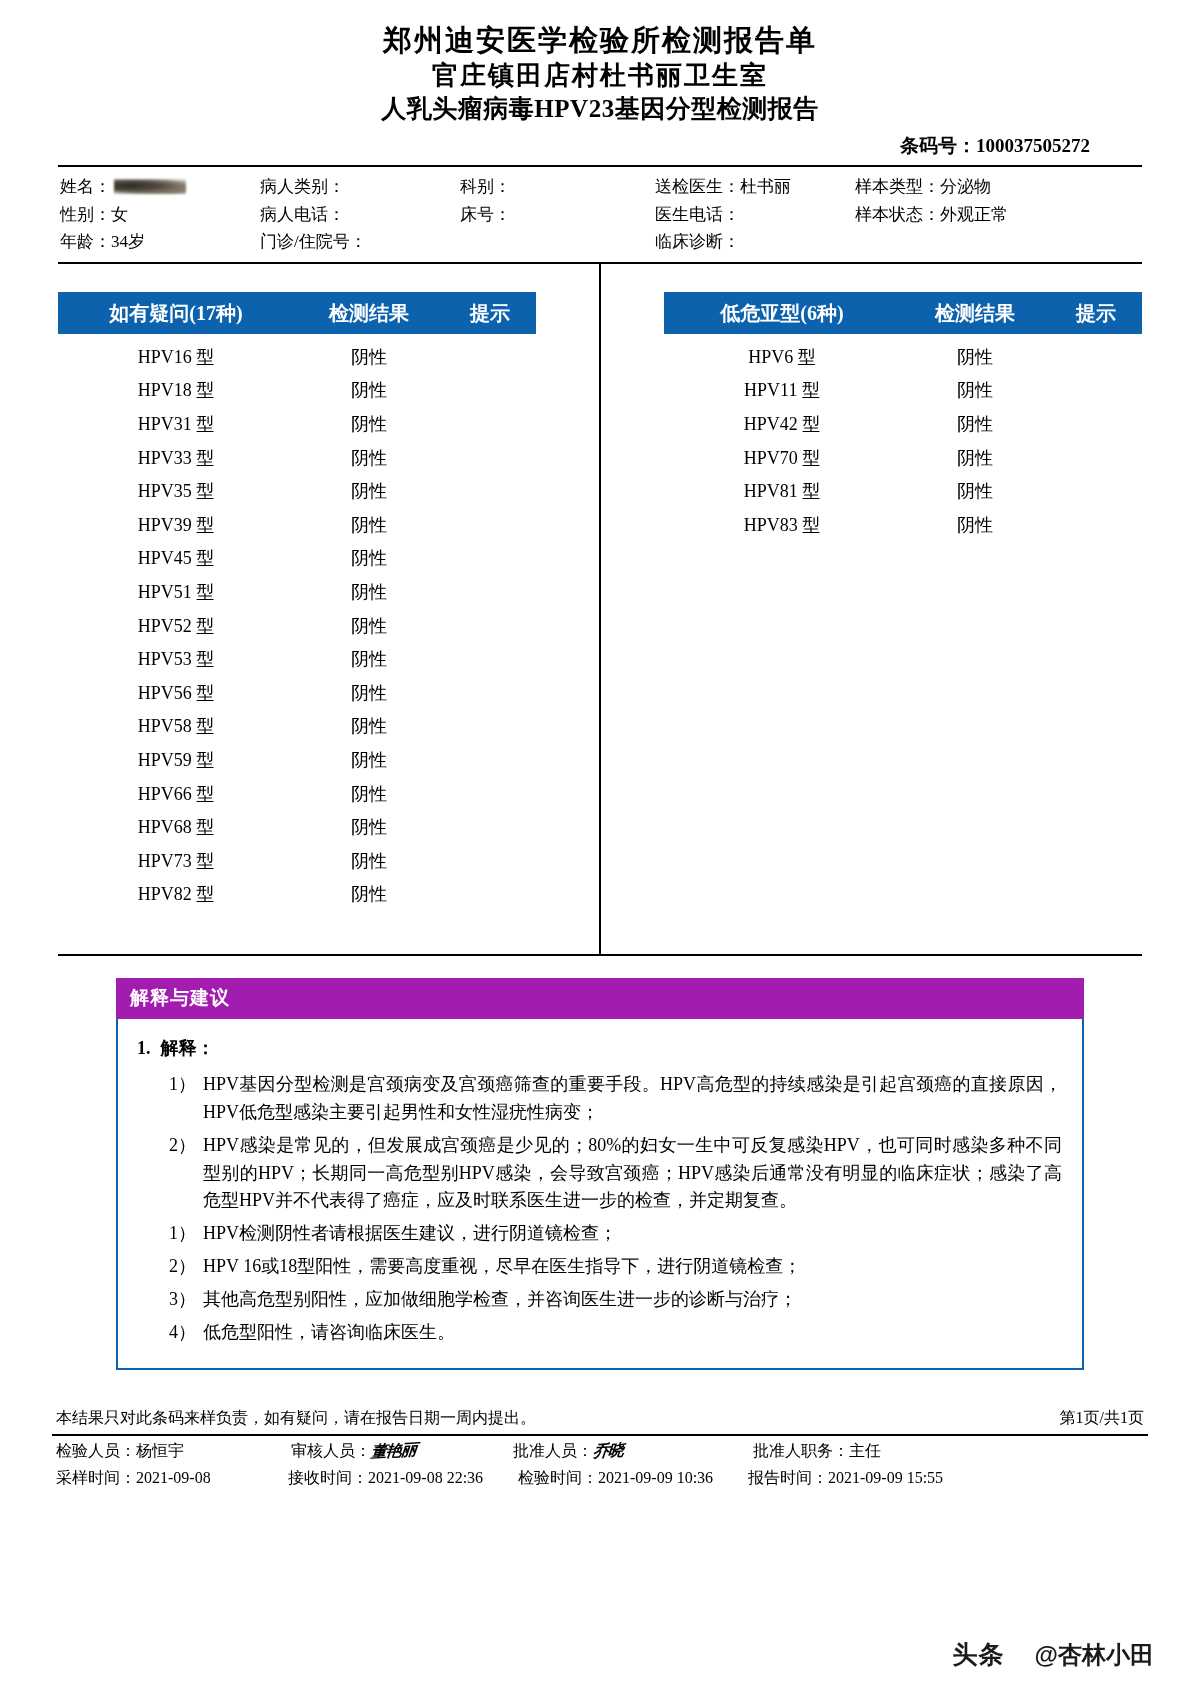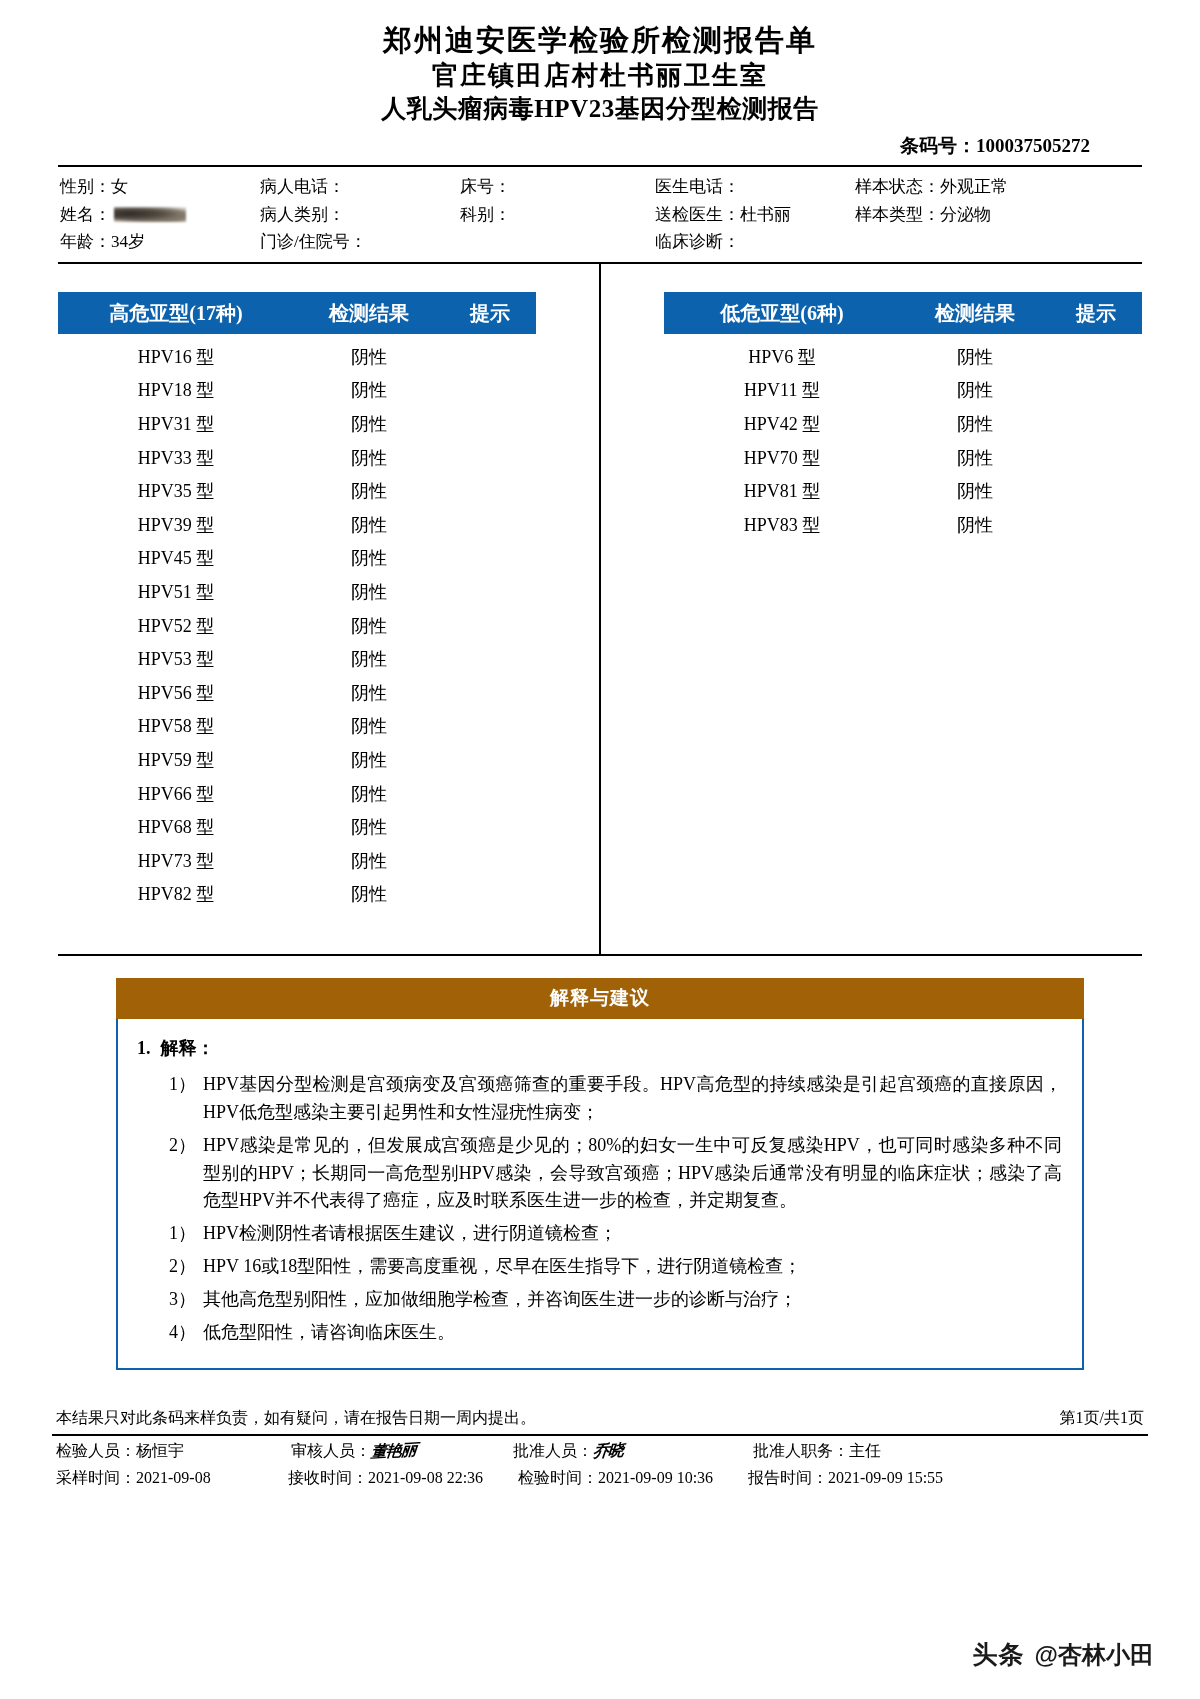--- a/index.html
+++ b/index.html
@@ -146,27 +146,26 @@
   
   .interp {
     margin: 0 58px;
     position: absolute;
     top: 978px;
     left: 0;
     right: 0;
   }
   .interp-inner { margin: 0 58px; }
   .interp-head {
-    background: #a16207;
+    background: #a21caf;
     color: #fff;
     font-weight: bold;
     font-size: 19px;
     padding: 7px 14px 8px 14px;
     letter-spacing: 1px;
-    text-align: center;
   }
   .interp-body {
     border: 2px solid #0d62ad;
     border-top: none;
     padding: 12px 20px 16px 13px;
     font-size: 18px;
     line-height: 1.55;
   }
   .sec-title {
     font-weight: bold;
@@ -238,20 +237,21 @@
   .watermark {
     position: absolute;
     right: 46px;
     bottom: 28px;
     display: flex;
     align-items: center;
     font-family: "Liberation Sans", sans-serif;
     font-size: 24px;
     font-weight: bold;
     color: #1a1a1a;
+    gap: 20px;
   }
   .wm-logo {
     font-size: 25px;
     font-weight: bold;
     margin-right: 10px;
     letter-spacing: 1px;
   }
 </style>
 </head>
 <body>
@@ -262,50 +262,50 @@
     <div class="title-main">郑州迪安医学检验所检测报告单</div>
     <div class="title-sub">官庄镇田店村杜书丽卫生室</div>
     <div class="title-third">人乳头瘤病毒HPV23基因分型检测报告</div>
   </div>
 
   <div class="barcode-row">
     <span>条码号：</span><span>100037505272</span>
   </div>
 
   <div class="info-block">
+    <div class="info-row">
+      <div class="info-cell c1"><span>姓名：</span><span class="redacted"></span></div>
+      <div class="info-cell c2"><span>病人类别：</span><span></span></div>
+      <div class="info-cell c3"><span>科别：</span><span></span></div>
+      <div class="info-cell c4"><span>送检医生：</span><span>杜书丽</span></div>
+      <div class="info-cell c5"><span>样本类型：</span><span>分泌物</span></div>
+    </div>
     <div class="info-row">
       <div class="info-cell c1"><span>性别：</span><span>女</span></div>
       <div class="info-cell c2"><span>病人电话：</span><span></span></div>
       <div class="info-cell c3"><span>床号：</span><span></span></div>
       <div class="info-cell c4"><span>医生电话：</span><span></span></div>
       <div class="info-cell c5"><span>样本状态：</span><span>外观正常</span></div>
     </div>
     <div class="info-row">
-      <div class="info-cell c1"><span>姓名：</span><span class="redacted"></span></div>
-      <div class="info-cell c2"><span>病人类别：</span><span></span></div>
-      <div class="info-cell c3"><span>科别：</span><span></span></div>
-      <div class="info-cell c4"><span>送检医生：</span><span>杜书丽</span></div>
-      <div class="info-cell c5"><span>样本类型：</span><span>分泌物</span></div>
-    </div>
-    <div class="info-row">
       <div class="info-cell c1"><span>年龄：</span><span>34岁</span></div>
       <div class="info-cell c2"><span>门诊/住院号：</span><span></span></div>
       <div class="info-cell c3"></div>
       <div class="info-cell c4"><span>临床诊断：</span><span></span></div>
       <div class="info-cell c5"></div>
     </div>
   </div>
 
   <div class="results-area">
     <div class="divider-v"></div>
     <div class="divider-h"></div>
 
     <div class="tbl left">
       <div class="tbl-head">
-        <div class="th-1">高危亚型(17种)</div>
+        <div class="th-1">如有疑问(17种)</div>
         <div class="th-2">检测结果</div>
         <div class="th-3">提示</div>
       </div>
       <div class="rows-wrap" id="high-risk-rows">
           <div class="tbl-row">
             <div class="td-1">HPV16 型</div>
             <div class="td-2">阴性</div>
             <div class="td-3"></div>
           </div>
           <div class="tbl-row">

